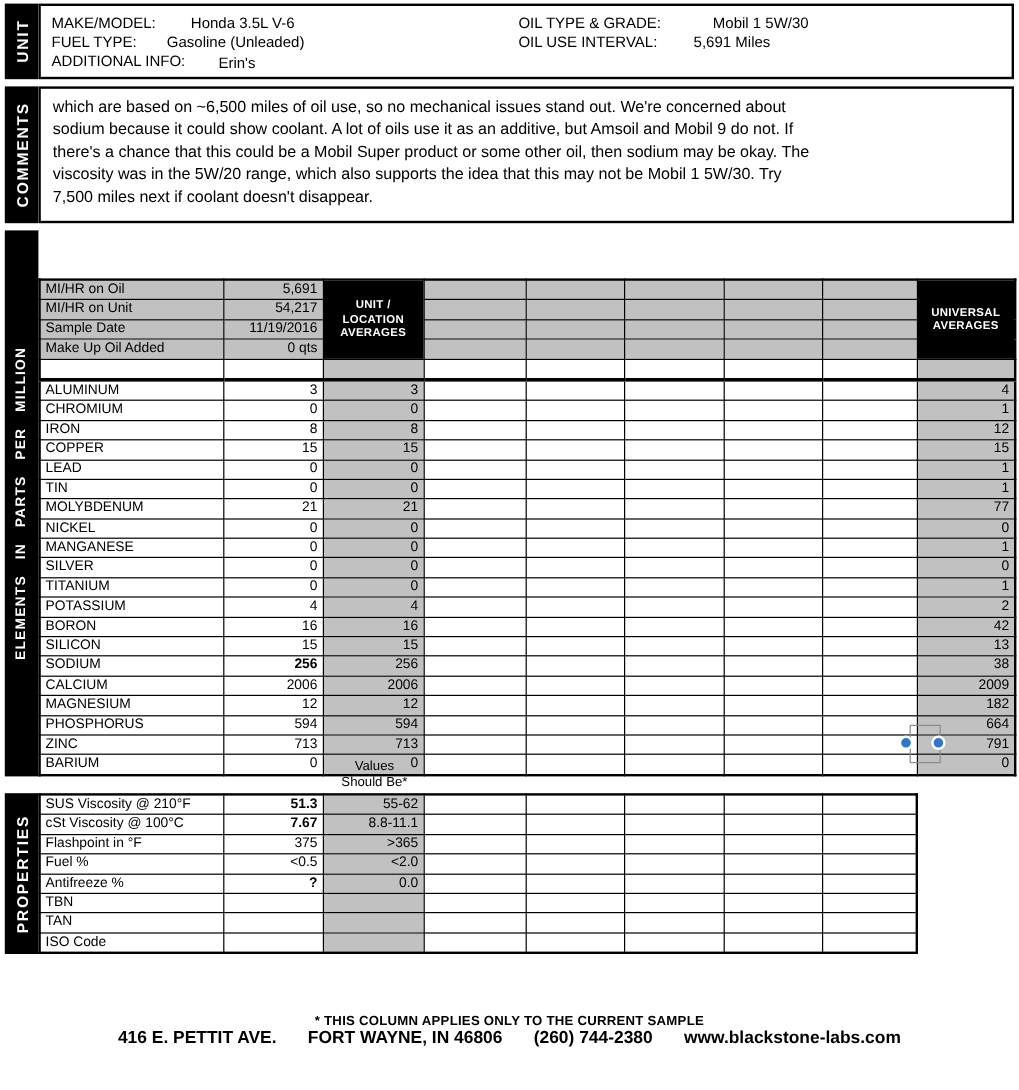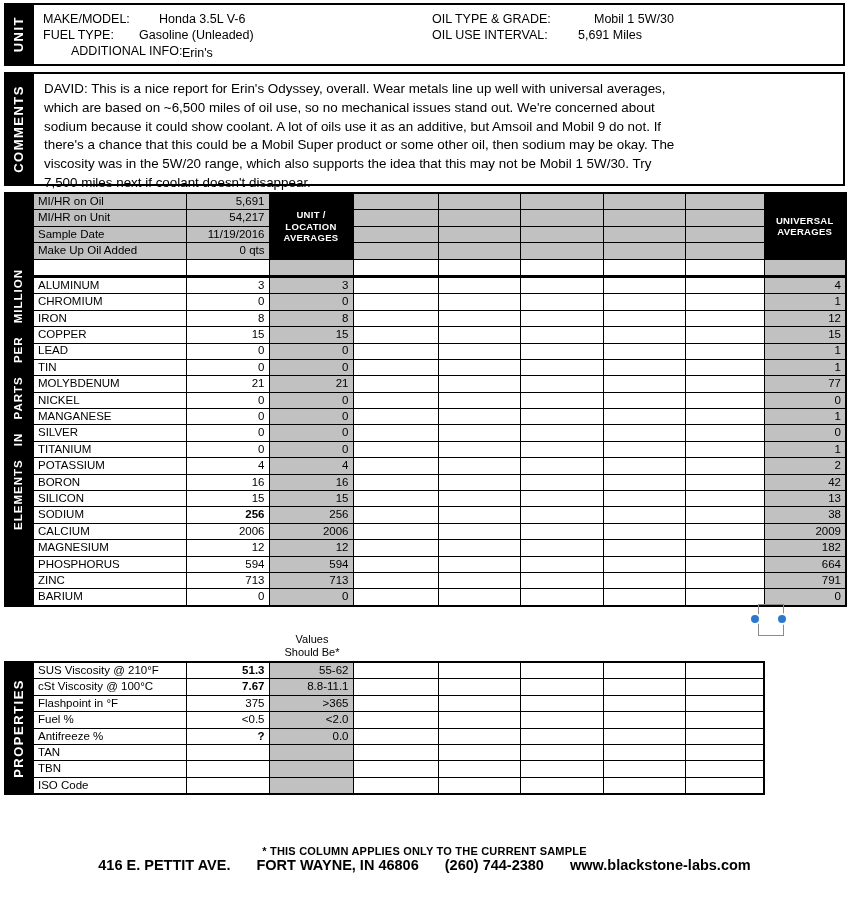--- a/index.html
+++ b/index.html
@@ -51,50 +51,49 @@
 
   <section class="band" style="top:3px;height:63px;width:841px;">
     <div class="side">
       <span class="vtext">UNIT</span>
     </div>
     <div class="box">
       <span class="fld" style="left:9px;top:7px;">MAKE/MODEL:</span>
       <span class="fld" style="left:125px;top:7px;">Honda 3.5L V-6</span>
       <span class="fld" style="left:9px;top:23px;">FUEL TYPE:</span>
       <span class="fld" style="left:105px;top:23px;">Gasoline (Unleaded)</span>
-      <span class="fld" style="left:9px;top:39px;margin-left:28px;">ADDITIONAL INFO:</span>
+      <span class="fld" style="left:9px;top:39px;">ADDITIONAL INFO:</span>
       <span class="fld" style="left:148px;top:41px;">Erin's</span>
       <span class="fld" style="left:398px;top:7px;">OIL TYPE &amp; GRADE:</span>
       <span class="fld" style="left:560px;top:7px;">Mobil 1 5W/30</span>
       <span class="fld" style="left:398px;top:23px;">OIL USE INTERVAL:</span>
       <span class="fld" style="left:544px;top:23px;">5,691 Miles</span>
     </div>
   </section>
 
   <section class="band" style="top:72px;height:114px;width:841px;">
     <div class="side">
       <span class="vtext">COMMENTS</span>
     </div>
     <div class="box">
       <div class="comments-text">
-        <div>DAVID:  This is a nice report for Erin's Odyssey, overall. Wear metals line up well with universal averages,</div>
         <div>which are based on ~6,500 miles of oil use, so no mechanical issues stand out. We're concerned about</div>
         <div>sodium because it could show coolant. A lot of oils use it as an additive, but Amsoil and Mobil 9 do not. If</div>
         <div>there's a chance that this could be a Mobil Super product or some other oil, then sodium may be okay. The</div>
         <div>viscosity was in the 5W/20 range, which also supports the idea that this may not be Mobil 1 5W/30. Try</div>
         <div>7,500 miles next if coolant doesn't disappear.</div>
       </div>
     </div>
   </section>
 
   <section class="band" style="top:192px;">
     <div class="side">
       <span class="vtext small">ELEMENTS IN PARTS PER MILLION</span>
     </div>
-    <table style="width:813px;">
+    <table style="width:813px;margin-top:40px;">
       <colgroup>
         <col style="width:153px">
           <col style="width:83px">
           <col style="width:84px">
         <col style="width:85px">
           <col style="width:82px">
           <col style="width:83px">
         <col style="width:82px">
           <col style="width:79px">
           <col style="width:82px">
@@ -445,31 +444,31 @@
             <td class="lbl">Antifreeze %</td>
             <td class="val b">?</td>
             <td class="avg g">0.0</td>
             <td class="mid"></td>
             <td class="mid"></td>
             <td class="mid"></td>
             <td class="mid"></td>
             <td class="mid"></td>
           </tr>
           <tr>
-            <td class="lbl">TAN</td>
+            <td class="lbl">TBN</td>
             <td class="val"></td>
             <td class="avg g"></td>
             <td class="mid"></td>
             <td class="mid"></td>
             <td class="mid"></td>
             <td class="mid"></td>
             <td class="mid"></td>
           </tr>
           <tr>
-            <td class="lbl">TBN</td>
+            <td class="lbl">TAN</td>
             <td class="val"></td>
             <td class="avg g"></td>
             <td class="mid"></td>
             <td class="mid"></td>
             <td class="mid"></td>
             <td class="mid"></td>
             <td class="mid"></td>
           </tr>
           <tr>
             <td class="lbl">ISO Code</td>

